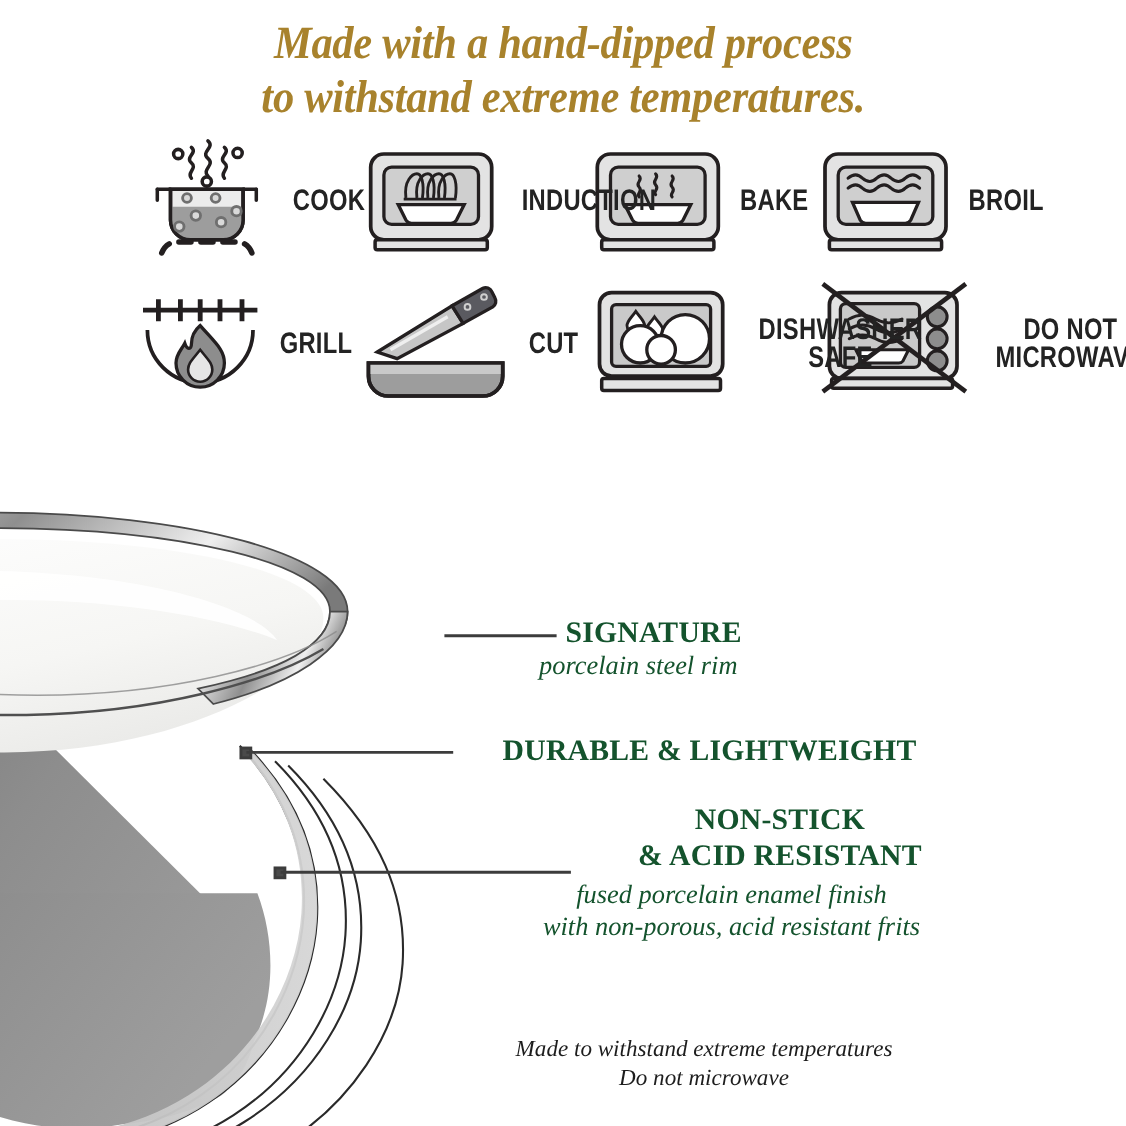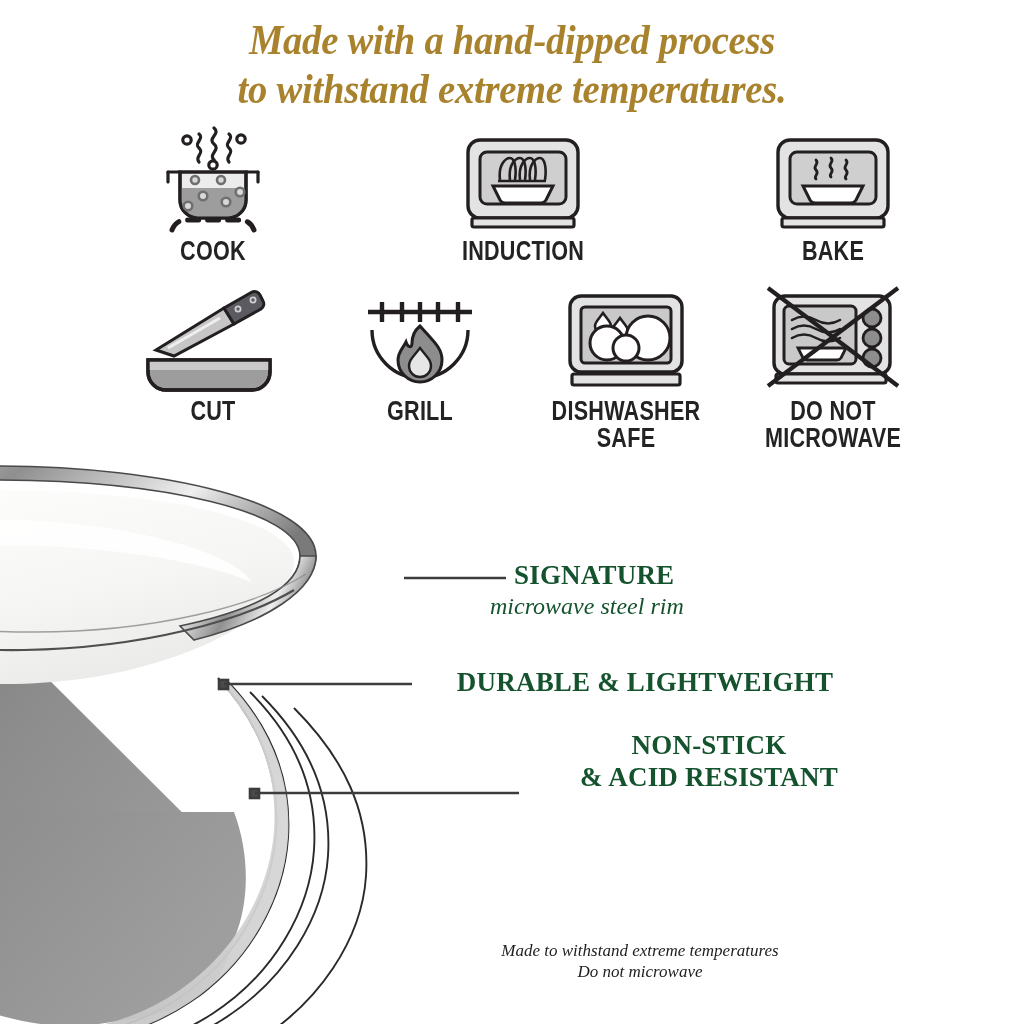--- a/index.html
+++ b/index.html
@@ -16,21 +16,21 @@
     font-weight:700;font-style:italic;font-size:42px;line-height:1.16;
     letter-spacing:-0.3px;
     transform:scaleX(0.92);transform-origin:50% 0;
   }
   .headline div{white-space:nowrap;}
 
   
   .icon-grid{position:absolute;left:118px;top:126px;width:810px;}
   .icon-row{display:flex;justify-content:space-between;align-items:flex-start;}
   .icon-row.row2{margin-top:22px;}
-  .icon-cell{width:190px;display:flex;flex-direction:column;}
+  .icon-cell{width:190px;display:flex;flex-direction:row;align-items:center;}
   .icon-art{height:108px;display:flex;align-items:flex-end;justify-content:center;}
   .icon-label{
     margin-top:4px;text-align:center;color:#232323;
     font-family:"Liberation Sans",sans-serif;font-weight:700;
     font-size:27px;line-height:0.98;letter-spacing:0.3px;
     transform:scaleX(0.80);transform-origin:50% 0;white-space:pre-line;
   }
 
   
   .pan-wrap{position:absolute;left:-6px;top:440px;width:470px;height:590px;}
@@ -50,21 +50,21 @@
   #callout-signature .c-sub{text-align:left;padding-left:38px;}
   #callout-durable{left:400px;top:667px;width:470px;}
   #callout-durable .c-title{text-align:center;padding-left:20px;}
   #callout-durable .c-sub{text-align:left;padding-left:92px;}
   #callout-nonstick{left:400px;top:730px;width:500px;}
   #callout-nonstick .c-title{text-align:center;padding-left:118px;}
   #callout-nonstick .c-title .l2{display:block;padding-left:0;}
   #callout-nonstick .c-sub{text-align:center;padding-left:30px;margin-top:6px;}
   .footnote{
     position:absolute;left:360px;top:940px;width:560px;text-align:center;
-    font-family:"Liberation Serif",serif;font-style:italic;font-size:17px;
+    font-family:"Liberation Serif",serif;font-style:italic;font-size:21px;
     line-height:1.25;color:#1d1d1d;
   }
   .leaders{position:absolute;left:0;top:0;width:1024px;height:1024px;pointer-events:none;}
 </style>
 </head>
 <body>
 
 <div class="stage">
 
   <div class="headline">
@@ -139,56 +139,71 @@
               <path d="M50 34 c4 4 -4 6 0 10 c4 4 -3 6 0 9"></path>
               <path d="M65 32 c4 4 -4 6 0 10 c4 4 -3 6 0 9"></path>
               <path d="M80 34 c4 4 -4 6 0 10 c4 4 -3 6 0 9"></path>
             </g>
             <path d="M37 60 h60 l-7 14 a6 6 0 0 1 -5 3 h-36 a6 6 0 0 1 -5 -3 z" fill="#ffffff" stroke="#231f20" stroke-width="3"></path>
           </svg>
         </div>
         <div class="icon-label">BAKE</div>
       </div>
 
+      <div class="icon-cell">
+        <div class="icon-art">
+          <svg width="134" height="108" viewBox="0 0 134 108">
+            <rect x="12" y="14" width="110" height="78" rx="12" fill="#e3e3e3" stroke="#231f20" stroke-width="3.4"></rect>
+            <rect x="24" y="26" width="86" height="52" rx="7" fill="#cfcfcf" stroke="#231f20" stroke-width="3"></rect>
+            <rect x="16" y="92" width="102" height="9" rx="2" fill="#e3e3e3" stroke="#231f20" stroke-width="3.2"></rect>
+            <g stroke="#231f20" stroke-width="2.8" fill="none" stroke-linecap="round">
+              <path d="M33 36 q7 -6 13 0 q7 6 13 0 q7 -6 13 0 q7 6 13 0 q7 -6 13 0"></path>
+              <path d="M33 45 q7 -6 13 0 q7 6 13 0 q7 -6 13 0 q7 6 13 0 q7 -6 13 0"></path>
+            </g>
+            <path d="M37 58 h60 l-7 16 a6 6 0 0 1 -5 3 h-36 a6 6 0 0 1 -5 -3 z" fill="#ffffff" stroke="#231f20" stroke-width="3"></path>
+          </svg>
+        </div>
+        <div class="icon-label">BROIL</div>
+      </div>
     </div>
 
     <div class="icon-row row2">
-
-      <div class="icon-cell">
-        <div class="icon-art">
-          <svg width="150" height="108" viewBox="0 0 150 108">
-
-            <path d="M18 64 L86 22 l10 16 L36 70 z" fill="#c6c6c6" stroke="#231f20" stroke-width="3"></path>
-            <path d="M30 62 L82 32" stroke="#efefef" stroke-width="3" fill="none"></path>
-
-            <path d="M86 22 l28 -16 a6 6 0 0 1 8 3 l3 6 a6 6 0 0 1 -2 8 l-27 15 z" fill="#5a5a60" stroke="#231f20" stroke-width="3"></path>
-            <circle cx="100" cy="23" r="2.6" fill="none" stroke="#cfcfcf" stroke-width="1.8"></circle>
-            <circle cx="115" cy="14" r="2.6" fill="none" stroke="#cfcfcf" stroke-width="1.8"></circle>
-
-            <path d="M10 74 h122 v12 a18 18 0 0 1 -18 18 h-86 a18 18 0 0 1 -18 -18 z" fill="#9d9d9d" stroke="#231f20" stroke-width="3.4"></path>
-            <path d="M10 74 h122 v10 h-122 z" fill="#c9c9c9" stroke="none"></path>
-            <path d="M10 74 h122 v12 a18 18 0 0 1 -18 18 h-86 a18 18 0 0 1 -18 -18 z" fill="none" stroke="#231f20" stroke-width="3.4"></path>
-          </svg>
-        </div>
-        <div class="icon-label">CUT</div>
-      </div>
 
       <div class="icon-cell">
         <div class="icon-art">
           <svg width="128" height="108" viewBox="0 0 128 108">
             <g stroke="#231f20" stroke-width="4.4" stroke-linecap="butt">
               <path d="M12 26 h104"></path>
               <path d="M26 16 v20 M46 16 v20 M64 16 v20 M82 16 v20 M102 16 v20"></path>
             </g>
             <path d="M16 44 a48 48 0 0 0 96 0" fill="none" stroke="#231f20" stroke-width="3.4"></path>
             <path d="M64 40 c14 16 22 22 22 34 a22 22 0 0 1 -44 0 c0 -8 5 -12 8 -18 c2 6 6 6 6 1 c0 -6 2 -12 8 -17 z" fill="#8d8d8d" stroke="#231f20" stroke-width="3"></path>
             <path d="M64 62 c7 9 11 12 11 18 a11 11 0 0 1 -22 0 c0 -6 4 -9 11 -18 z" fill="#e6e6e6" stroke="#231f20" stroke-width="2.4"></path>
           </svg>
         </div>
         <div class="icon-label">GRILL</div>
+      </div>
+
+      <div class="icon-cell">
+        <div class="icon-art">
+          <svg width="150" height="108" viewBox="0 0 150 108">
+
+            <path d="M18 64 L86 22 l10 16 L36 70 z" fill="#c6c6c6" stroke="#231f20" stroke-width="3"></path>
+            <path d="M30 62 L82 32" stroke="#efefef" stroke-width="3" fill="none"></path>
+
+            <path d="M86 22 l28 -16 a6 6 0 0 1 8 3 l3 6 a6 6 0 0 1 -2 8 l-27 15 z" fill="#5a5a60" stroke="#231f20" stroke-width="3"></path>
+            <circle cx="100" cy="23" r="2.6" fill="none" stroke="#cfcfcf" stroke-width="1.8"></circle>
+            <circle cx="115" cy="14" r="2.6" fill="none" stroke="#cfcfcf" stroke-width="1.8"></circle>
+
+            <path d="M10 74 h122 v12 a18 18 0 0 1 -18 18 h-86 a18 18 0 0 1 -18 -18 z" fill="#9d9d9d" stroke="#231f20" stroke-width="3.4"></path>
+            <path d="M10 74 h122 v10 h-122 z" fill="#c9c9c9" stroke="none"></path>
+            <path d="M10 74 h122 v12 a18 18 0 0 1 -18 18 h-86 a18 18 0 0 1 -18 -18 z" fill="none" stroke="#231f20" stroke-width="3.4"></path>
+          </svg>
+        </div>
+        <div class="icon-label">CUT</div>
       </div>
 
       <div class="icon-cell">
         <div class="icon-art">
           <svg width="140" height="108" viewBox="0 0 140 108">
             <rect x="14" y="10" width="112" height="76" rx="11" fill="#e3e3e3" stroke="#231f20" stroke-width="3.4"></rect>
             <rect x="25" y="21" width="90" height="56" rx="4" fill="#c9c9c9" stroke="#231f20" stroke-width="3"></rect>
             <rect x="16" y="88" width="108" height="11" rx="2" fill="#e3e3e3" stroke="#231f20" stroke-width="3.2"></rect>
 
             <path d="M47 27 c5 7 8 9 8 13 a8 8 0 0 1 -16 0 c0 -4 3 -6 8 -13 z" fill="#ffffff" stroke="#231f20" stroke-width="2.6"></path>
@@ -304,32 +319,36 @@
       <line x1="404" y1="578" x2="506" y2="578"></line>
       <rect x="219" y="680" width="9" height="9"></rect>
       <line x1="224" y1="684" x2="412" y2="684"></line>
       <rect x="250" y="789" width="9" height="9"></rect>
       <line x1="255" y1="793" x2="519" y2="793"></line>
     </g>
   </svg>
 
   <div class="callout" id="callout-signature">
     <div class="c-title">SIGNATURE</div>
-    <div class="c-sub">microwave steel rim</div>
+    <div class="c-sub">porcelain steel rim</div>
   </div>
 
   <div class="callout" id="callout-durable">
     <div class="c-title">DURABLE &amp; LIGHTWEIGHT</div>
   </div>
 
   <div class="callout" id="callout-nonstick">
     <div class="c-title">
       <span>NON-STICK</span>
       <span class="l2">&amp; ACID RESISTANT</span>
     </div>
+    <div class="c-sub">
+      <div>fused porcelain enamel finish</div>
+      <div>with non-porous, acid resistant frits</div>
+    </div>
   </div>
 
   <div class="footnote">
     <div>Made to withstand extreme temperatures</div>
     <div>Do not microwave</div>
   </div>
 
 </div>
 
 </body></html>

